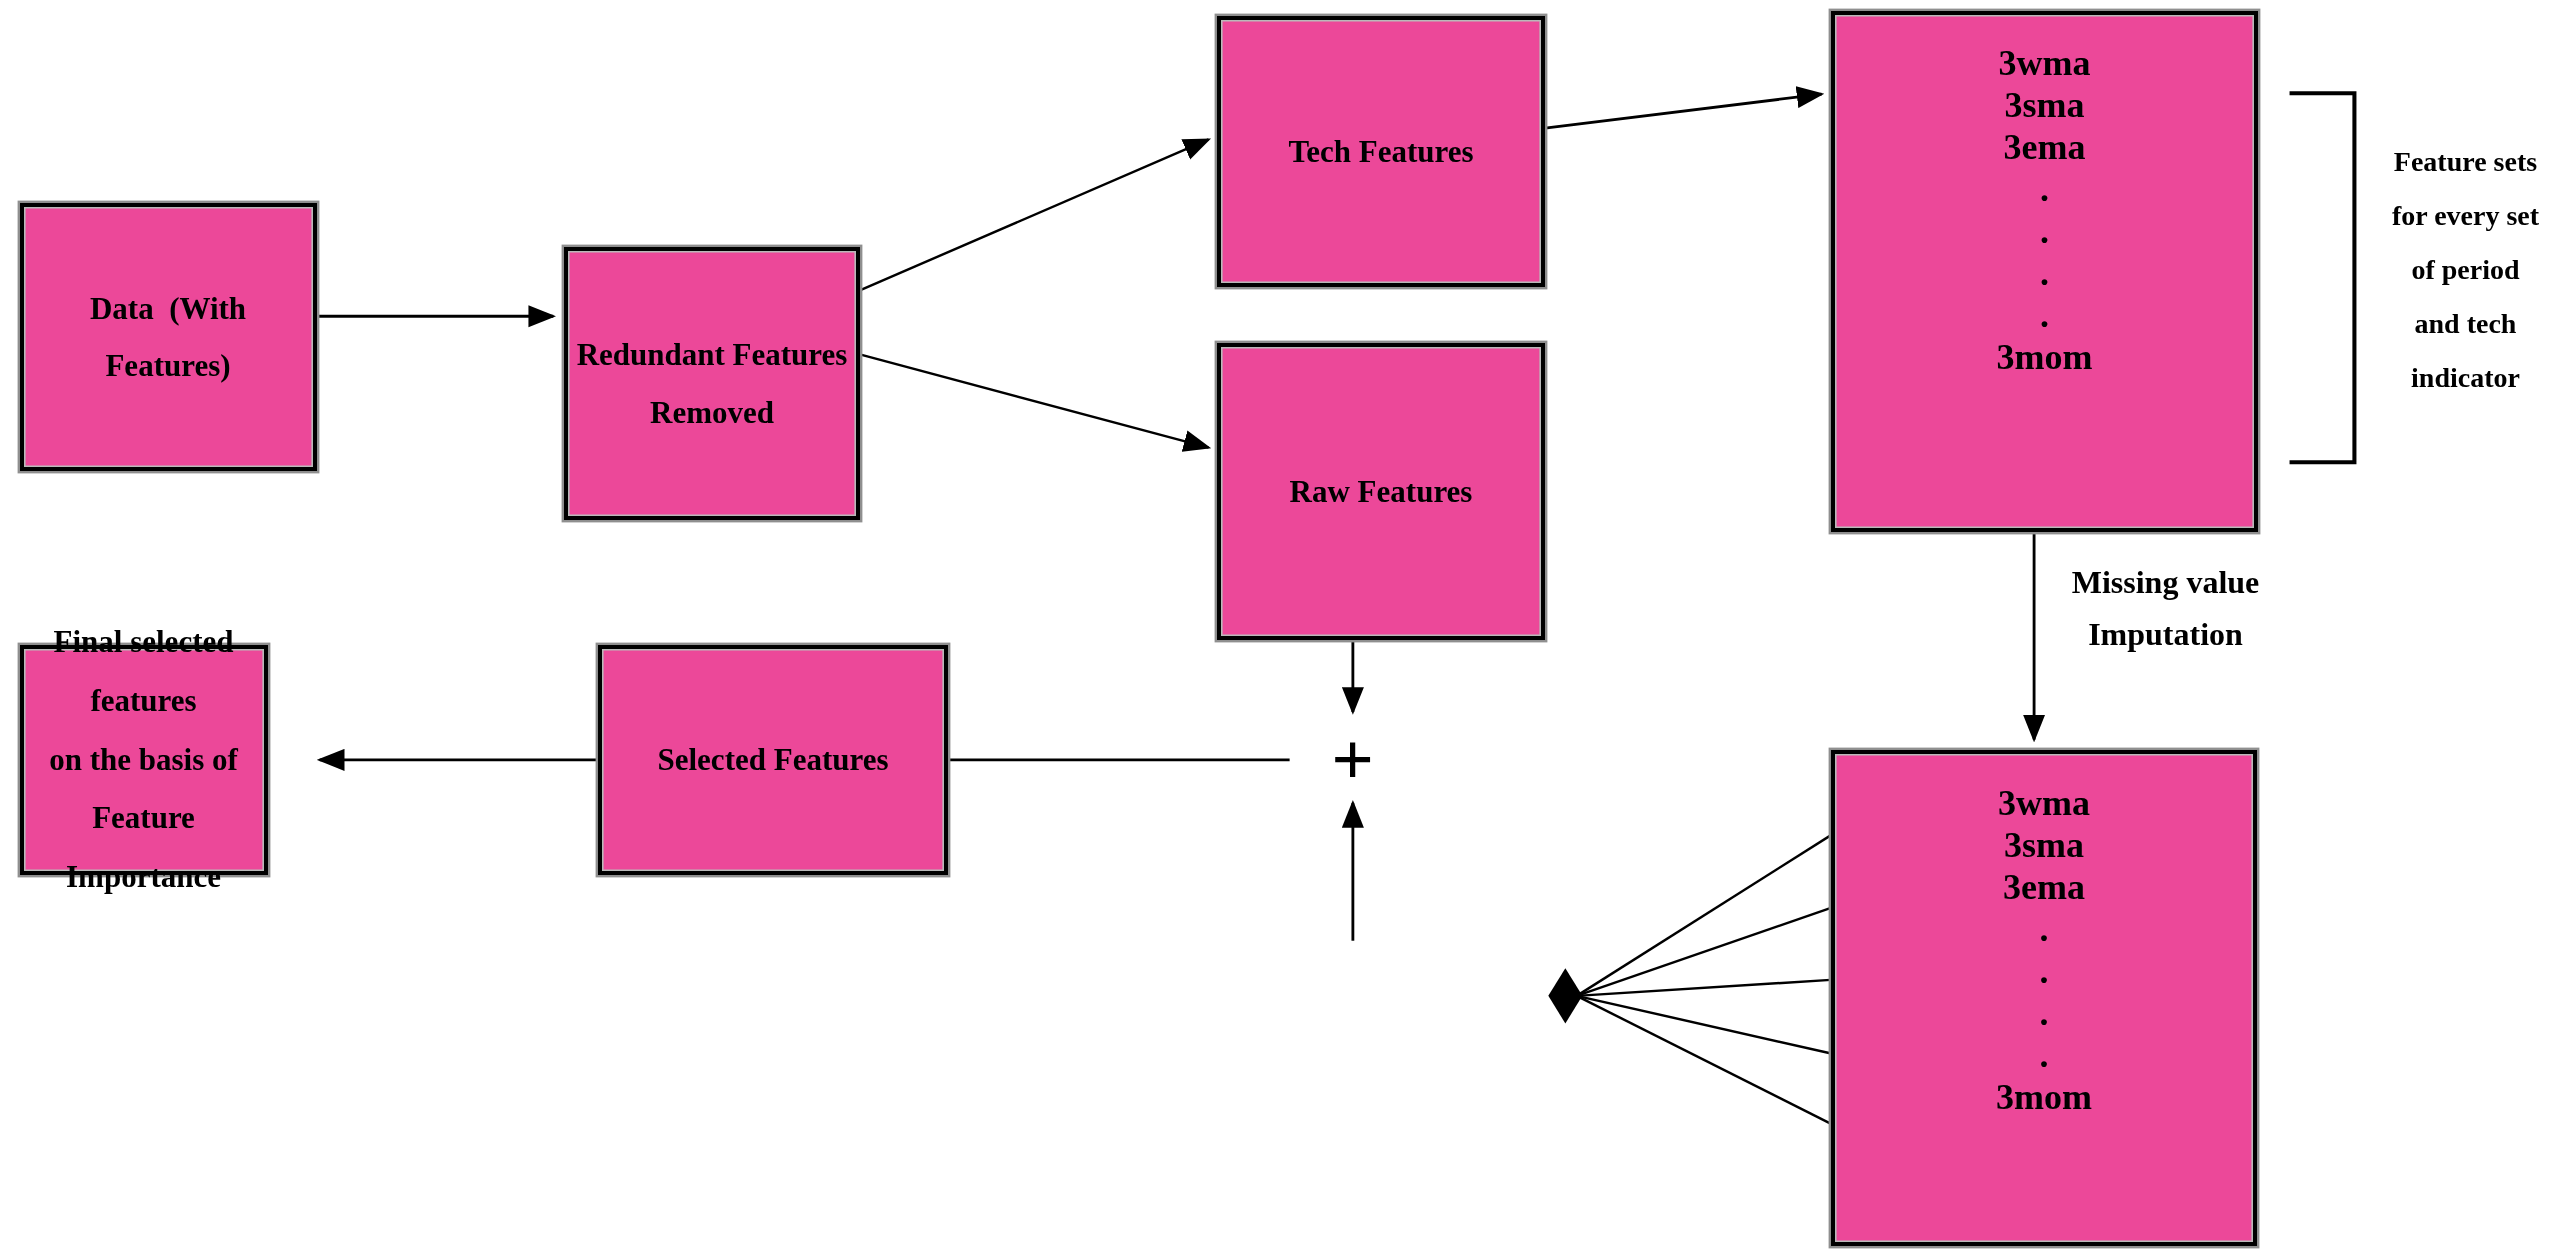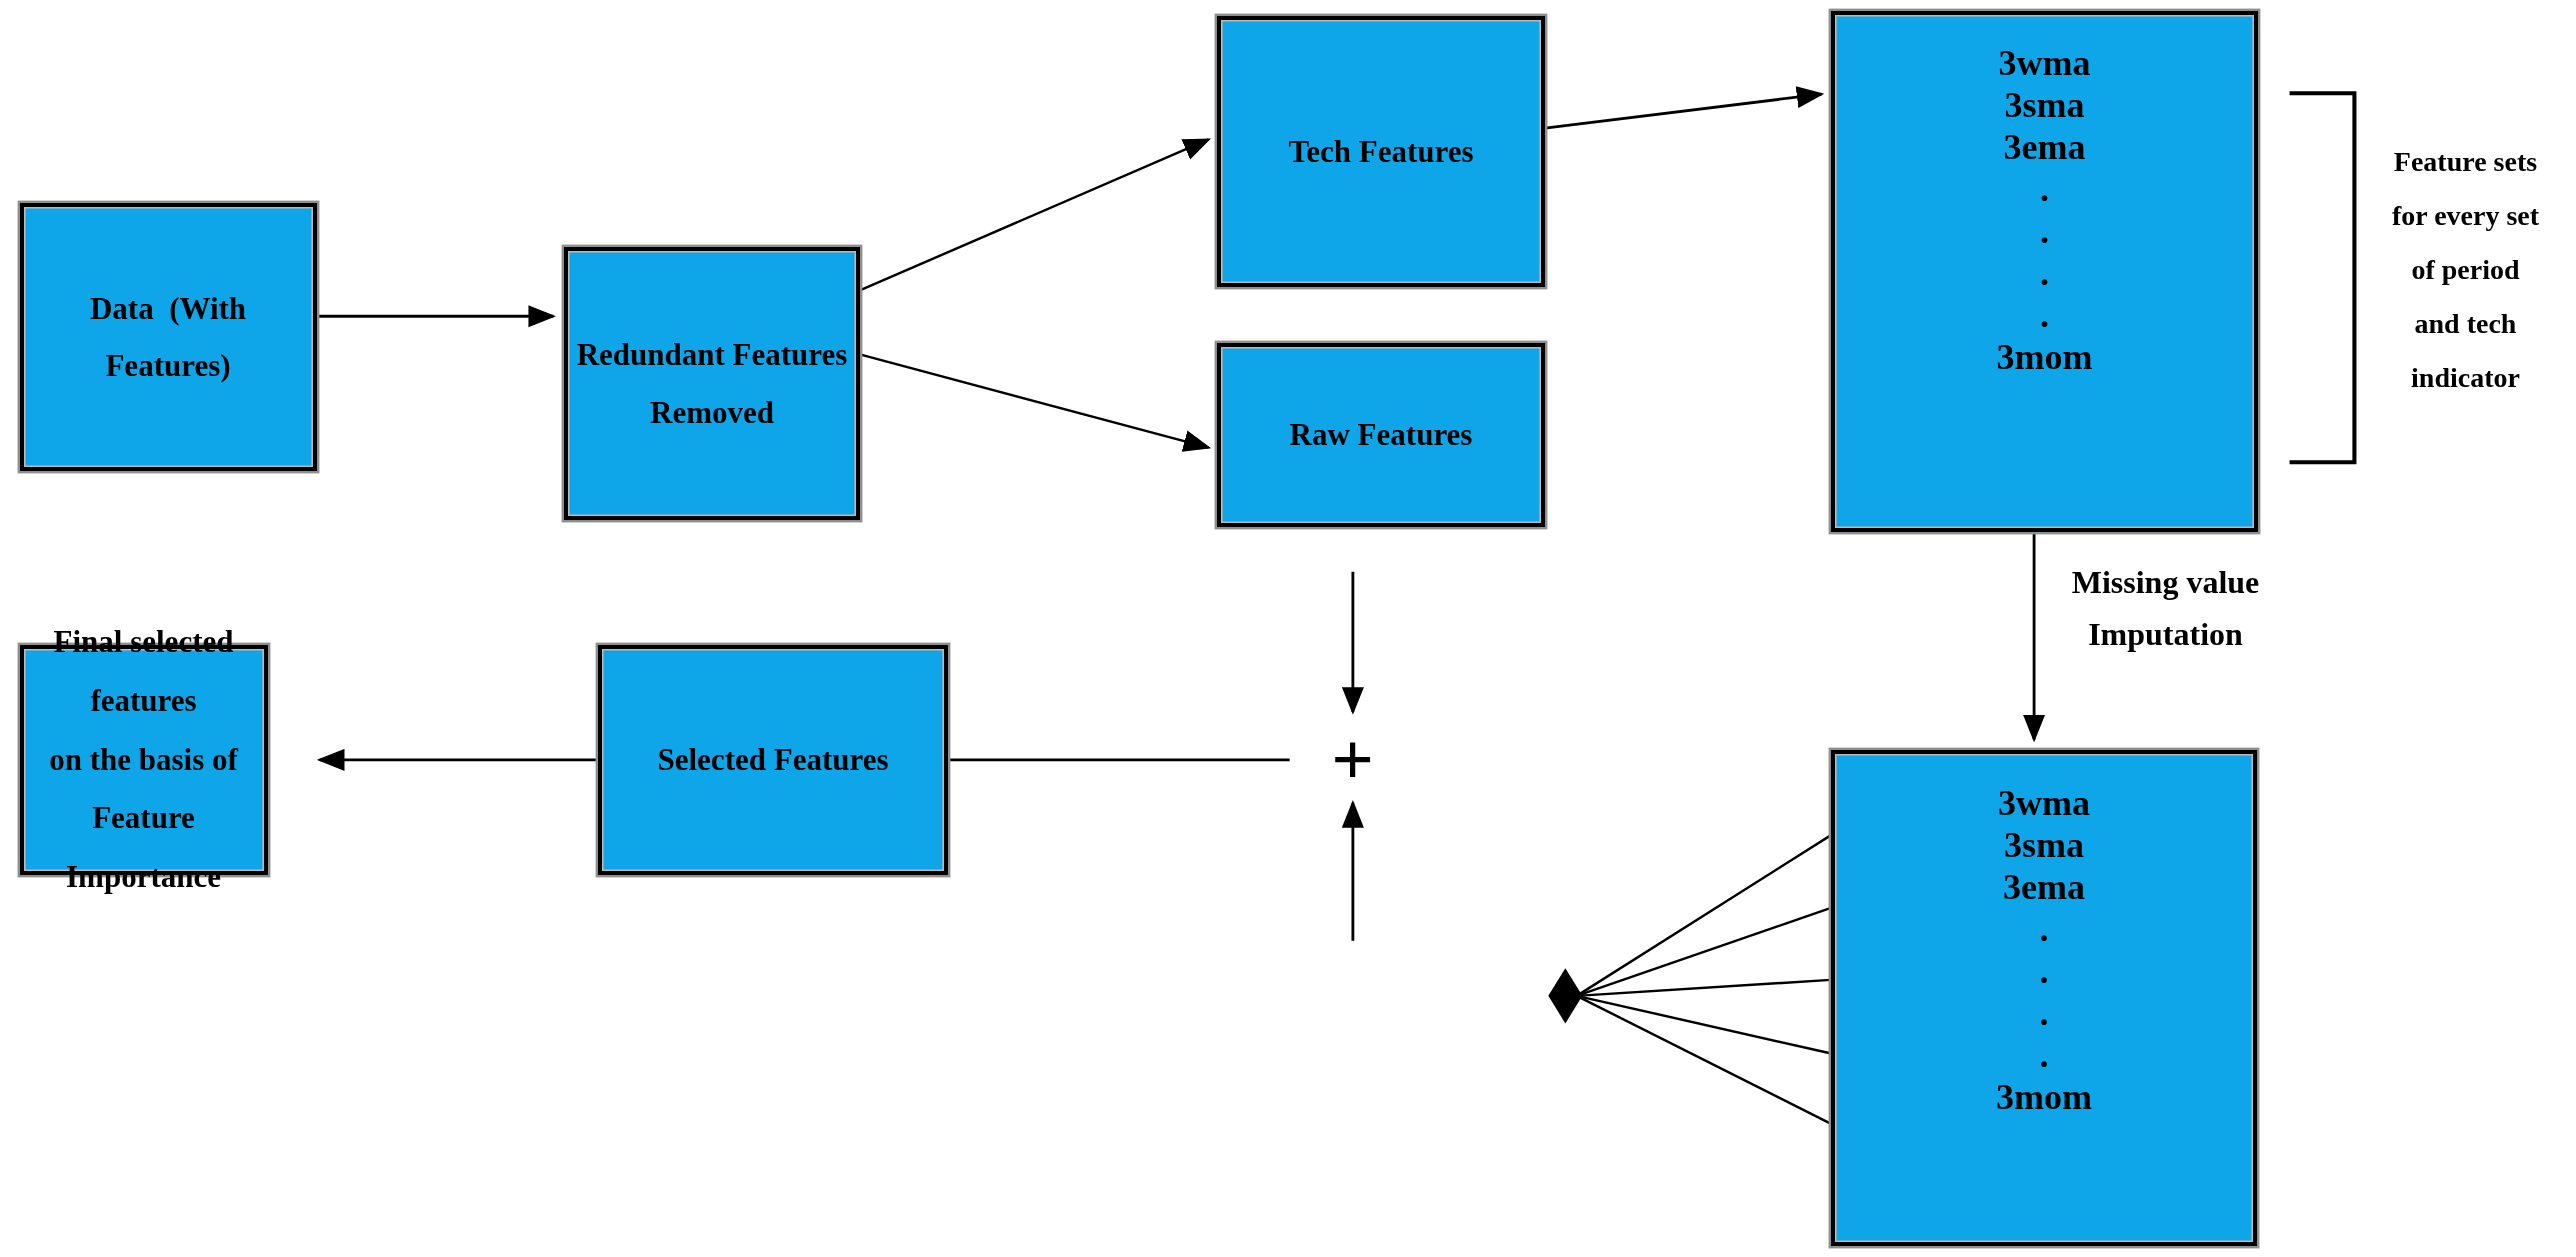--- a/index.html
+++ b/index.html
@@ -17,21 +17,21 @@
     color: #000000;
   }
   .connector-layer {
     position: absolute;
     left: 0; top: 0;
     width: 2576px; height: 1257px;
   }
   .node {
     position: absolute;
     box-sizing: border-box;
-    background: #0ea5e9;
+    background: #ec4899;
     border: 4.9px solid #000000;
     box-shadow: 0 0 0 2.4px #8f8f8f, inset 0 0 0 1.6px #b9b9b9;
     display: flex;
     align-items: center;
     justify-content: center;
     text-align: center;
   }
   .box-label {
     font-weight: bold;
     font-size: 31px;
@@ -132,21 +132,21 @@
 
   <div class="node" style="left:564px; top:203px; width:296px; height:273px;margin-top:44px;">
     <span class="box-label">Redundant Features
 Removed</span>
   </div>
 
   <div class="node" style="left:1217px; top:16px; width:328px; height:271px;">
     <span class="box-label">Tech Features</span>
   </div>
 
-  <div class="node" style="left:1217px; top:343px; width:328px; height:184px;">
+  <div class="node" style="left:1217px; top:343px; width:328px; height:297px;">
     <span class="box-label">Raw Features</span>
   </div>
 
   <div class="node list-box" style="left:1831px; top:10.5px; width:427px; height:521px;">
     <span class="ind-item">3wma</span>
     <span class="ind-item">3sma</span>
     <span class="ind-item">3ema</span>
     <span class="ind-dot">.</span>
     <span class="ind-dot">.</span>
     <span class="ind-dot">.</span>

